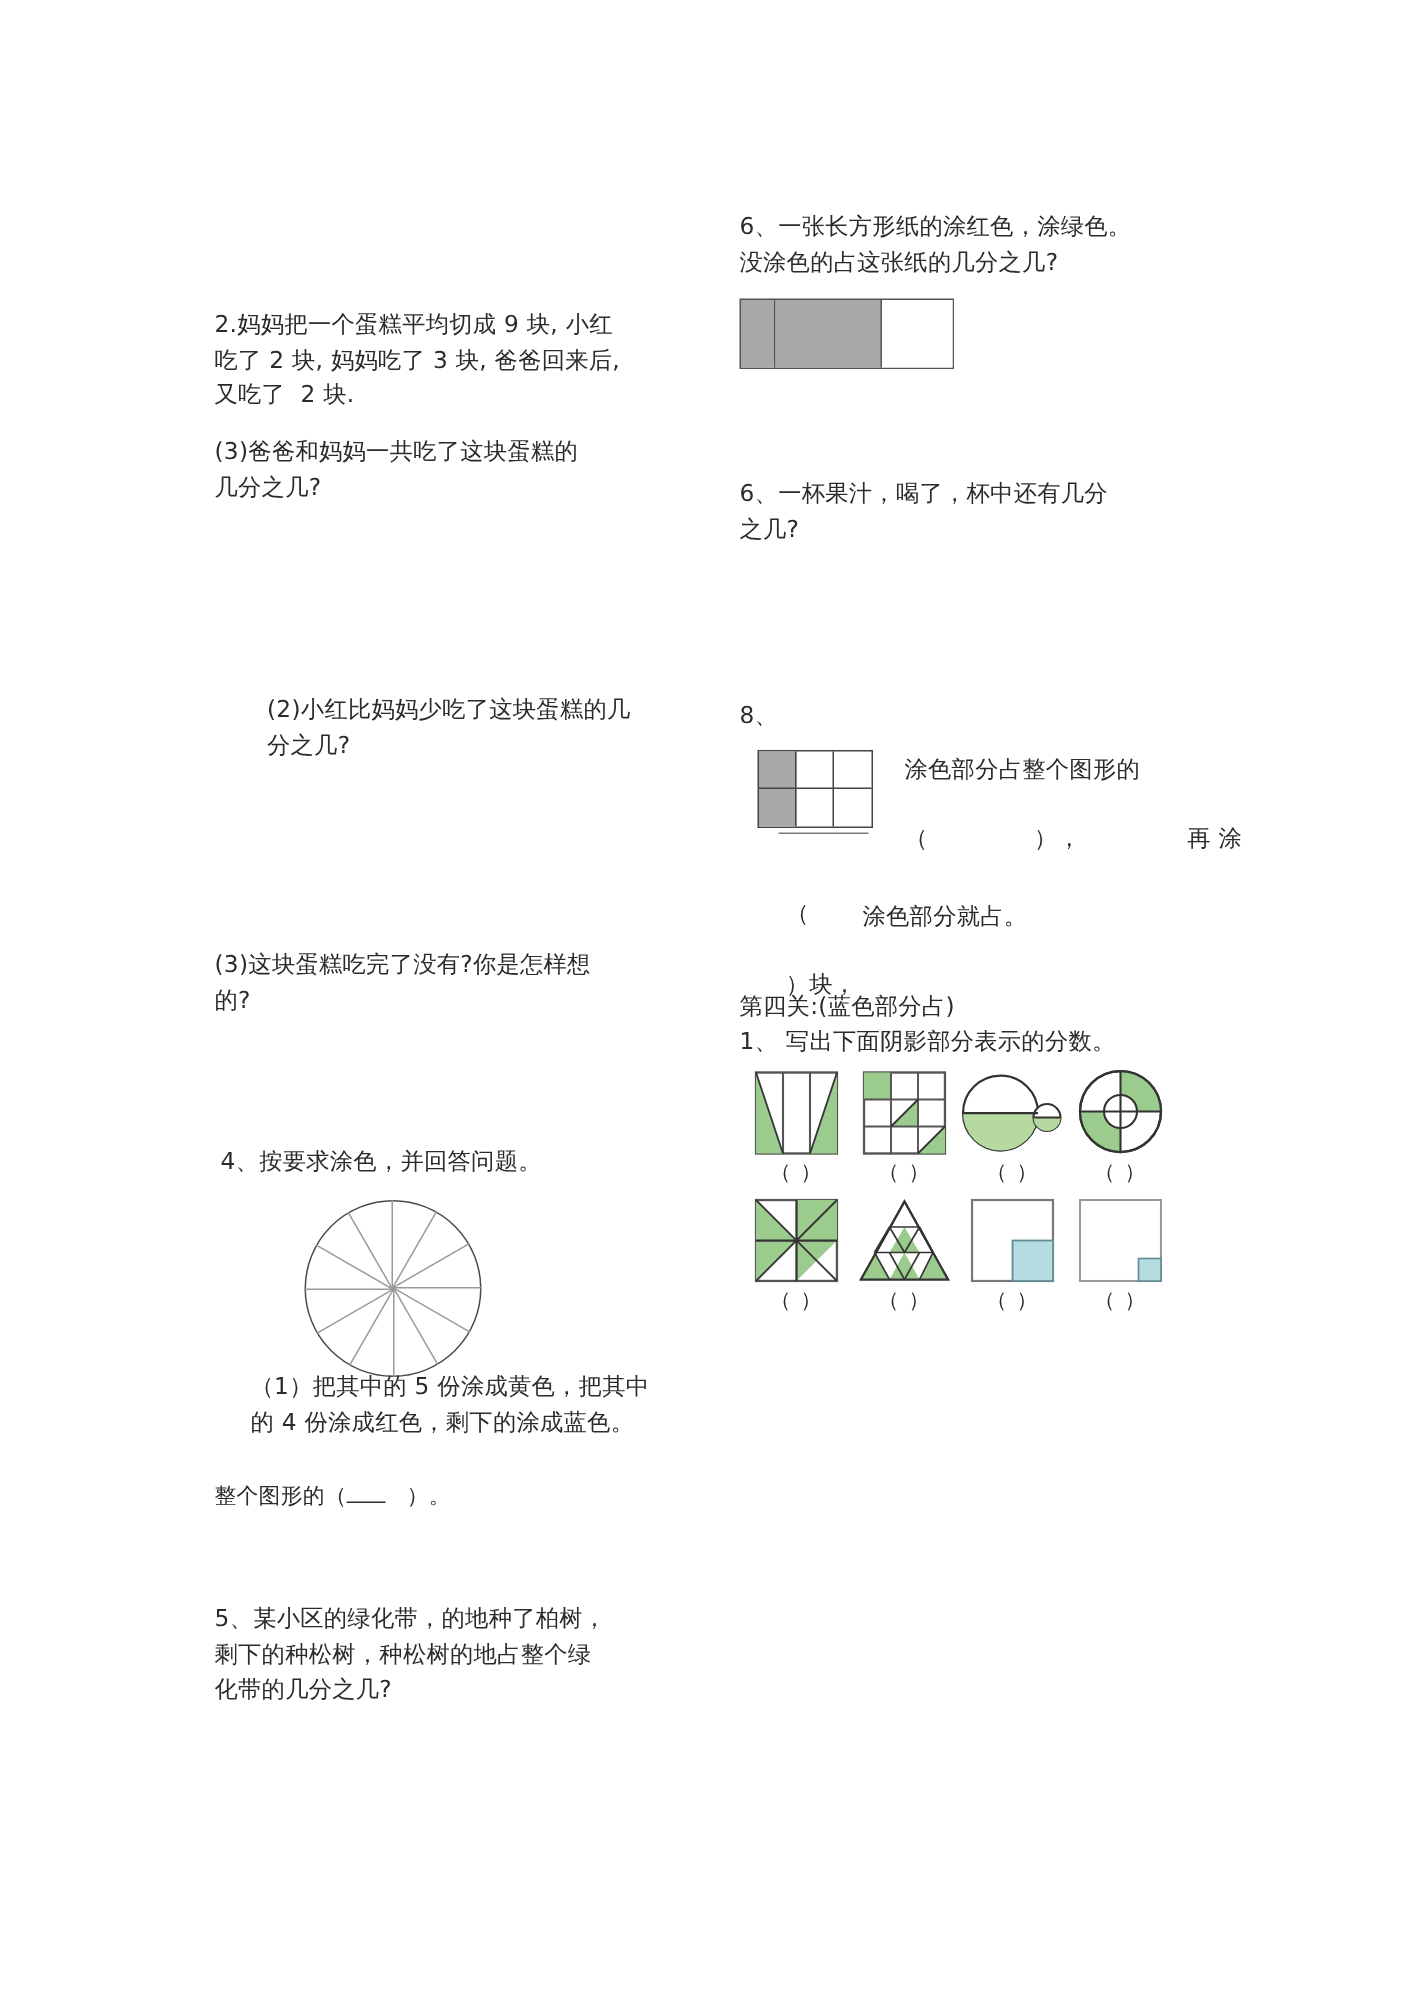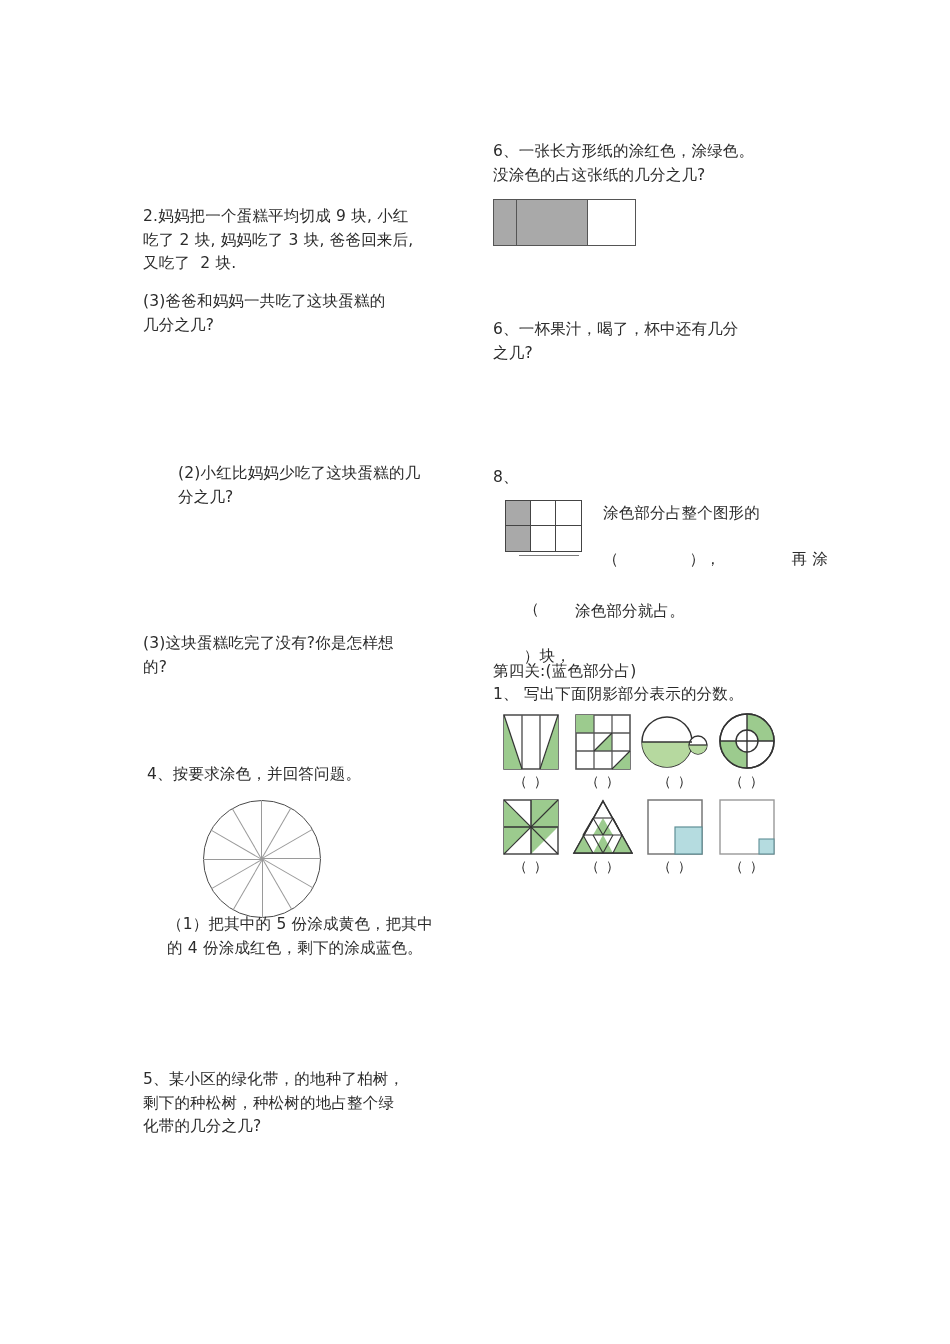--- a/index.html
+++ b/index.html
@@ -92,20 +92,25 @@
         <div class="spoke" style="transform:rotate(270deg);"></div>
         <div class="spoke" style="transform:rotate(300deg);"></div>
         <div class="spoke" style="transform:rotate(330deg);"></div>
       </div>
     </div>
 
     <div class="blk txt" style="top:913px; left:0; width:328px;margin-left:24px;">（1）把其中的 5 份涂成黄色，把其中
 的 4 份涂成红色，剩下的涂成蓝色。</div>
 
     <div class="blk" style="top:988px; left:0; width:330px;">
+      <div class="txt txt-sm" style="display:flex; align-items:baseline;">
+        <span>整个图形的（</span>
+        <span style="display:inline-block;width:26px;border-bottom:1.4px solid #2b2b2b;margin:0 14px 5px 0px;"></span>
+        <span>）。</span>
+      </div>
     </div>
 
     <div class="blk txt" style="top:1068px; left:0; width:328px;">5、某小区的绿化带，的地种了柏树，
 剩下的种松树，种松树的地占整个绿
 化带的几分之几?</div>
   </div>
 
   <div class="col-right">
 
     <div class="blk txt" style="top:140px; left:0; width:335px;">6、一张长方形纸的涂红色，涂绿色。

